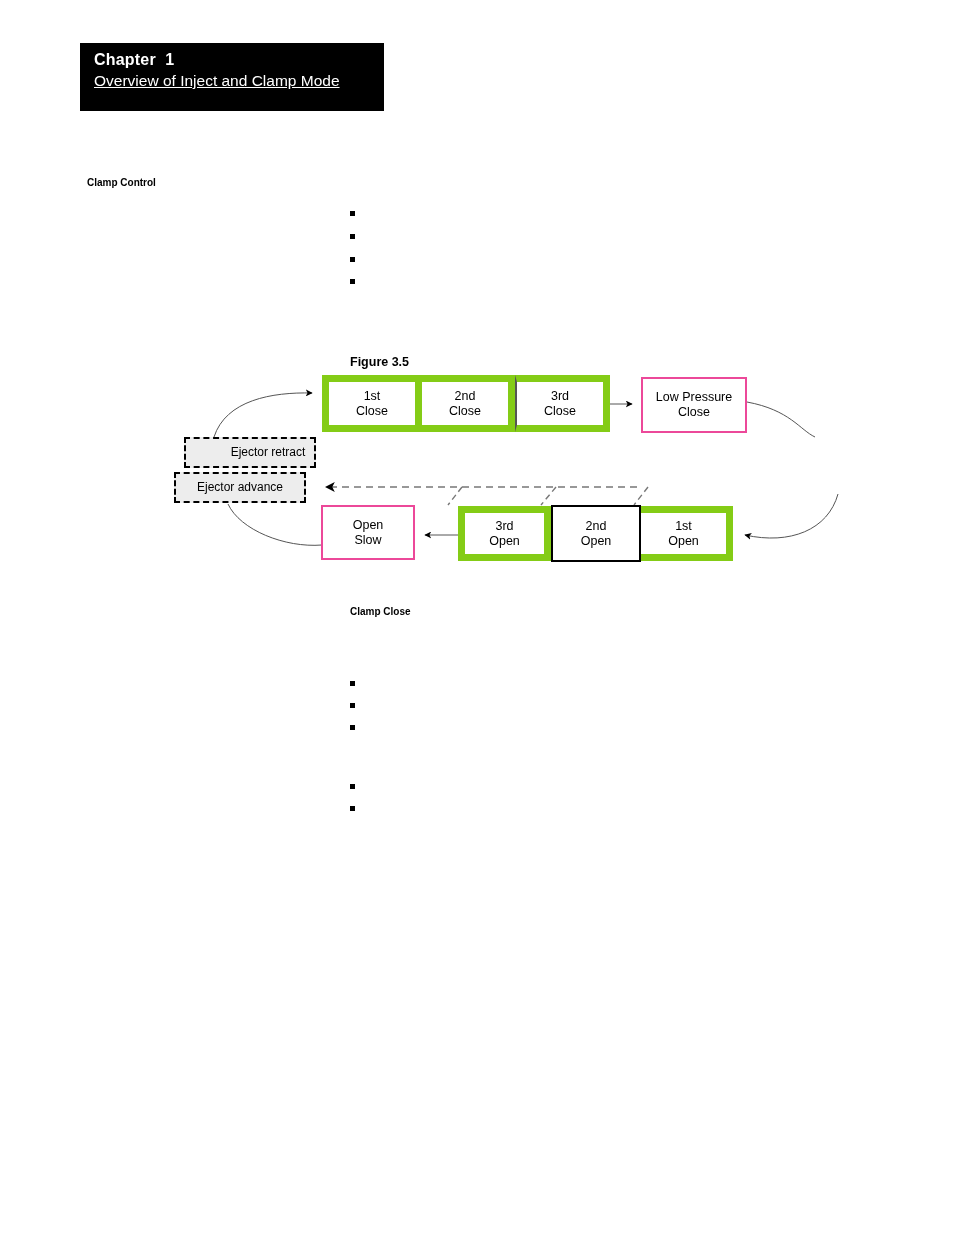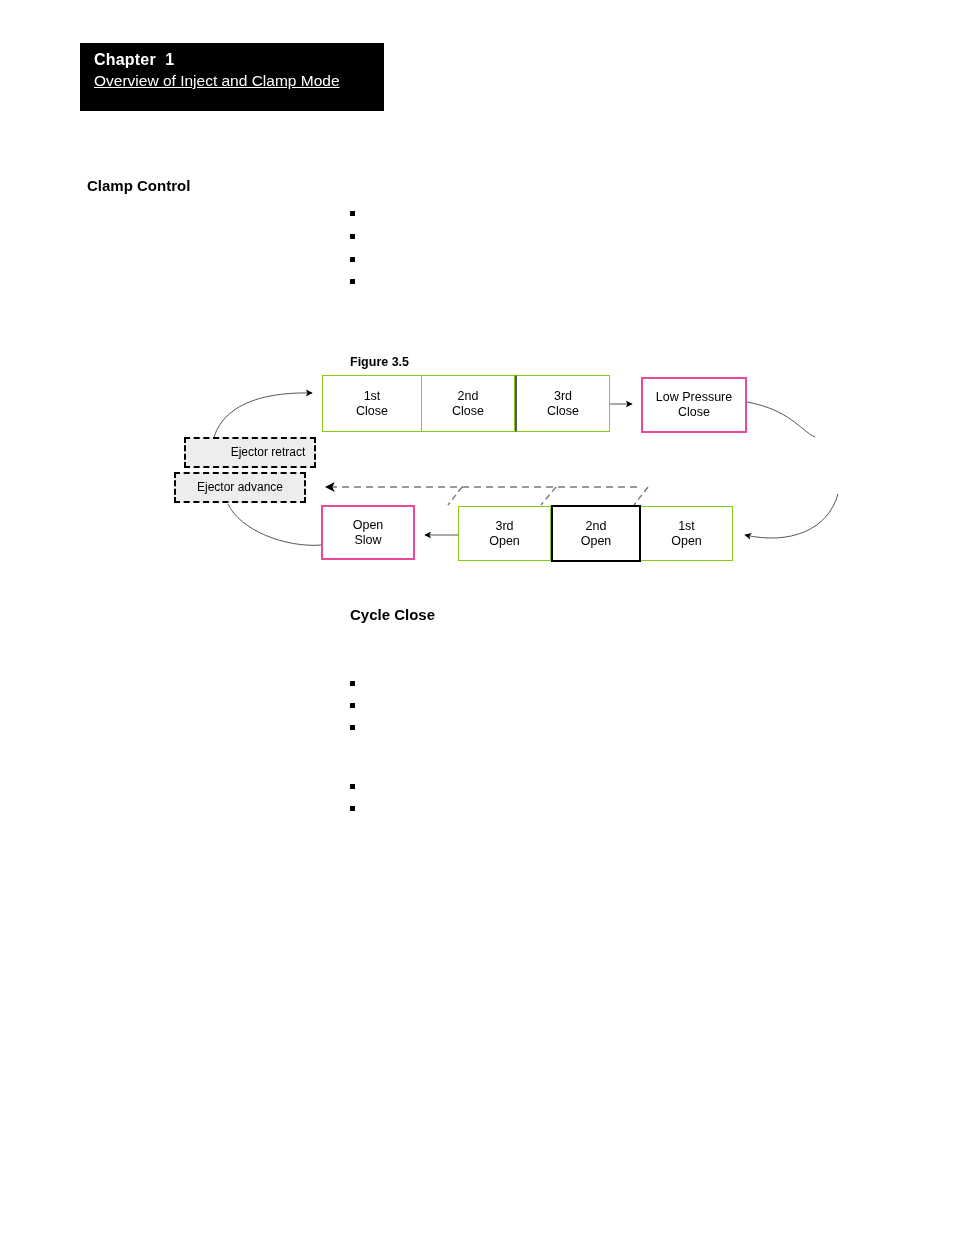--- a/index.html
+++ b/index.html
@@ -45,21 +45,21 @@
     color: #ffffff;
     font-size: 15.5px;
     font-weight: normal;
     white-space: pre;
     text-decoration: underline;
   }
 
   
   .section-heading {
     position: absolute;
-    font-size: 15px;
+    font-size: 10px;
     font-weight: bold;
     white-space: pre;
   }
   #heading-clamp-control { left: 87px; top: 177px; }
   #heading-clamp-close  { left: 350px; top: 606px; }
 
   
   .bullet {
     position: absolute;
     width: 5px;
@@ -93,21 +93,21 @@
     box-sizing: border-box;
     display: flex;
     align-items: center;
     justify-content: center;
     text-align: center;
     font-size: 12.5px;
     line-height: 15px;
     background: #ffffff;
     white-space: pre;
   }
-  .node.thin  { border: 1px solid #84cc16; }
+  .node.thin  { border: 7px solid #84cc16; }
   .node.thick { border: 2px solid #ec4899; }
   .node.dashed {
     border: 2px dashed #000000;
     background: #ededed;
     font-size: 12px;
   }
   
   .node.band-mid { border-left-width: 0; }
 </style>
 </head>
@@ -175,21 +175,21 @@
   <div class="node thick" style="left:321px; top:505px; width:94px; height:55px;">Open
 Slow</div>
 
   <div class="node thin" style="left:458px; top:506px; width:93px; height:55px;">3rd
 Open</div>
   <div class="node thin" style="left:551px; top:505px; width:90px; height:57px; border:2px solid #000000;">2nd
 Open</div>
   <div class="node thin band-mid" style="left:641px; top:506px; width:92px; height:55px;">1st
 Open</div>
 
-  <div class="section-heading" id="heading-clamp-close">Cycle Close</div>
+  <div class="section-heading" id="heading-clamp-close">Clamp Close</div>
 
   <div class="bullet" style="left:350px; top:681px;"></div>
   <div class="bullet" style="left:350px; top:703px;"></div>
   <div class="bullet" style="left:350px; top:725px;"></div>
   <div class="bullet" style="left:350px; top:784px;"></div>
   <div class="bullet" style="left:350px; top:806px;"></div>
 
 </div>
 
 </body></html>

